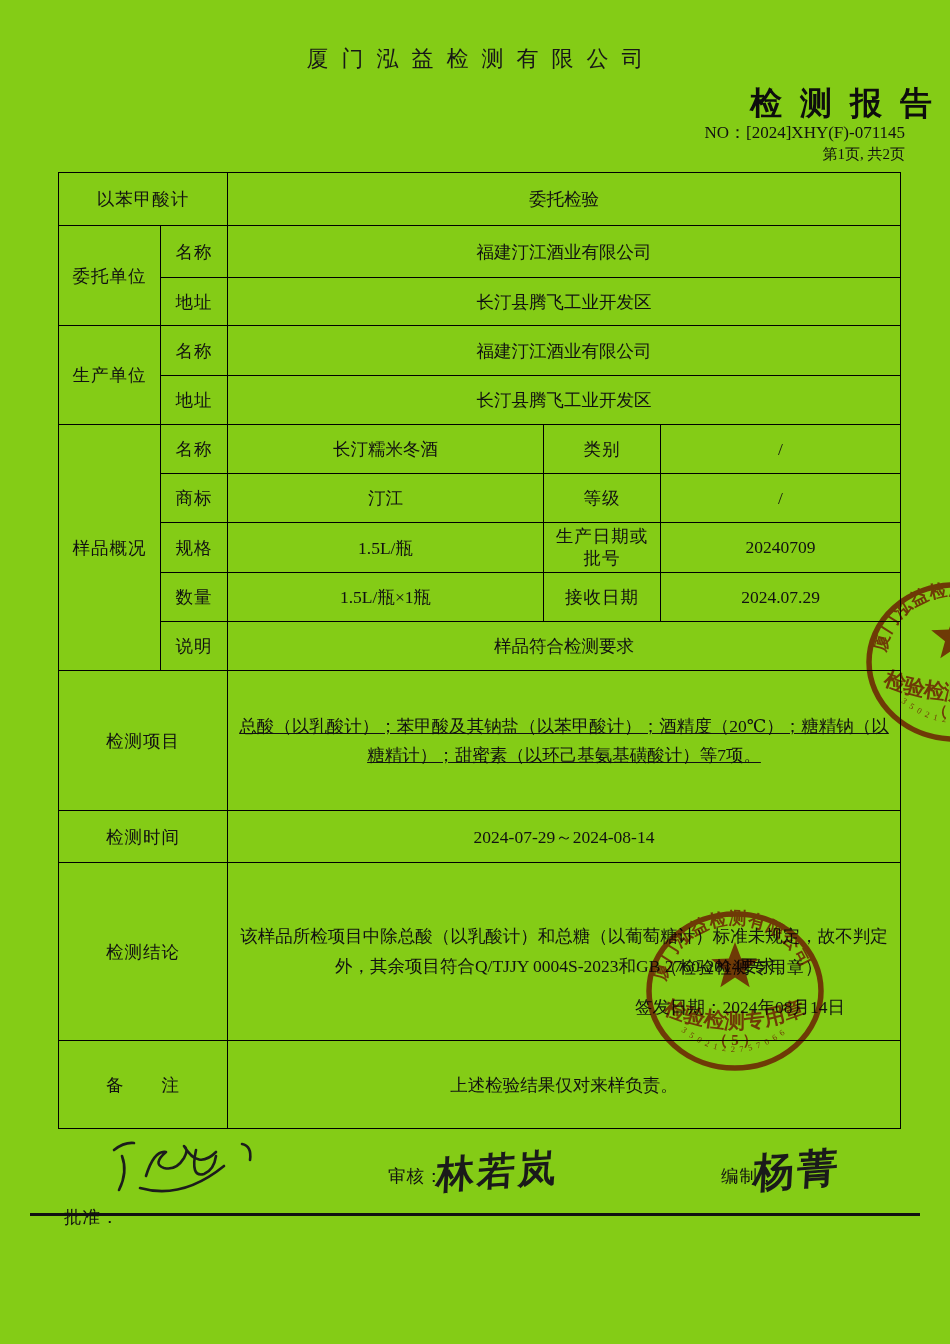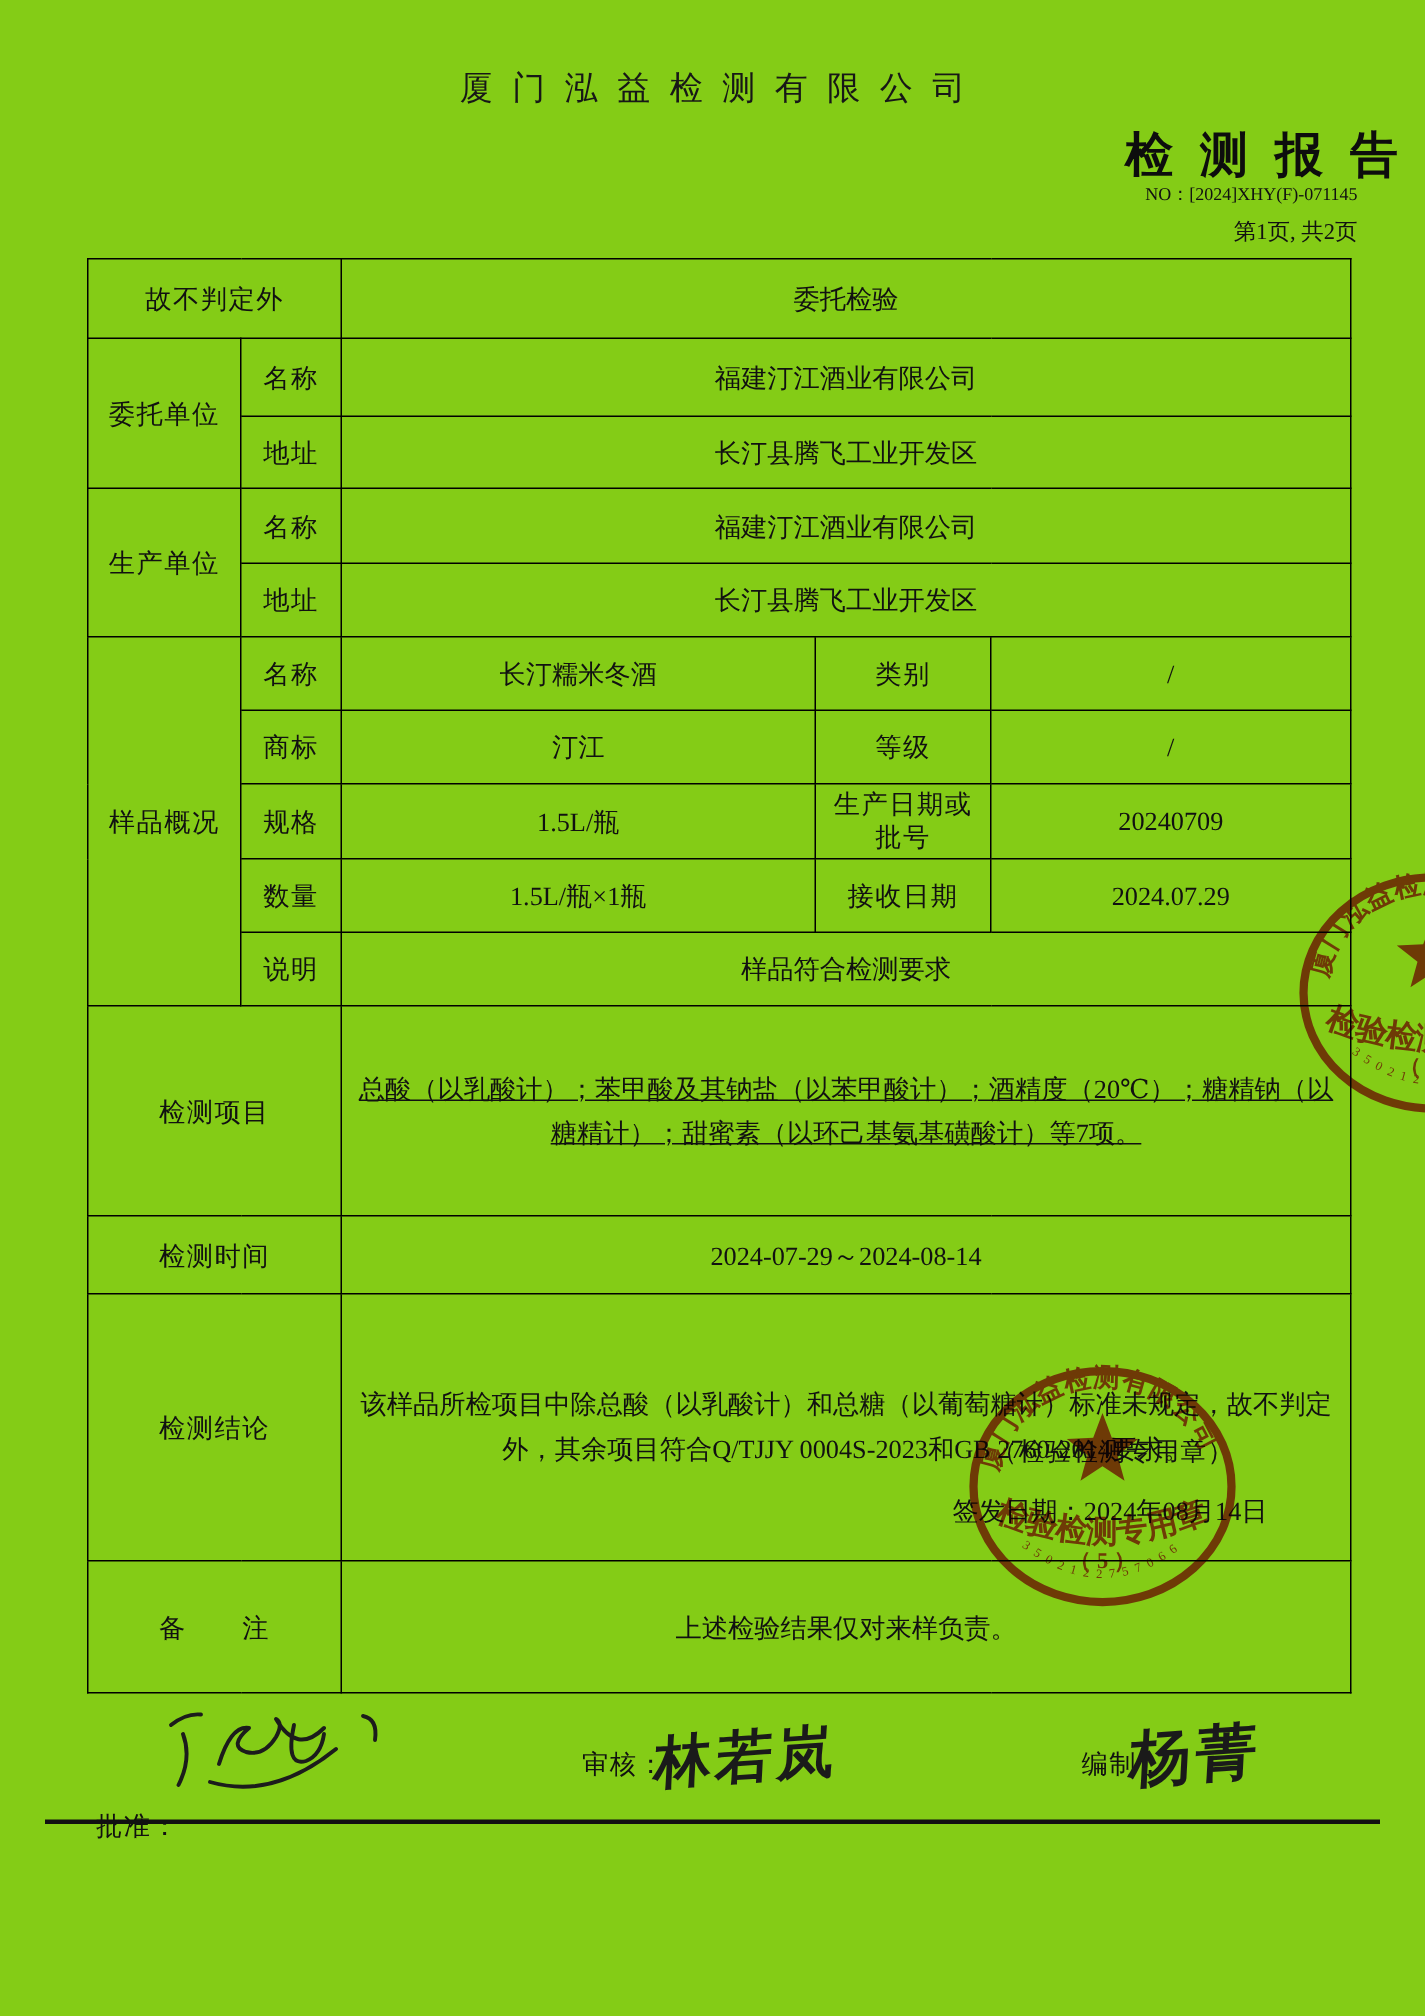--- a/index.html
+++ b/index.html
@@ -13,21 +13,21 @@
   .company-name {
     position:absolute; top:44px; left:0; width:100%;
     text-align:center; font-size:22px; letter-spacing:13px;
     text-indent:13px; color:#171717;
   }
   .report-title {
     position:absolute; top:82px; left:0; width:100%;
     text-align:right; font-size:32px; font-weight:bold; letter-spacing:18px;
     text-indent:18px; font-family:"Liberation Sans","DejaVu Sans",sans-serif; color:#0d0d0d;
   }
-  .report-no   { position:absolute; top:121px; right:45px; font-size:12px; }
+  .report-no   { position:absolute; top:121px; right:45px; font-size:17px; }
   .page-info   { position:absolute; top:145px; right:45px; font-size:15px; }
 
   
   table.report {
     position:absolute; top:172px; left:58px; width:842px;
     border-collapse:collapse; table-layout:fixed;
   }
   table.report td {
     border:1.6px solid #000; text-align:center; vertical-align:middle;
     font-size:17.5px; padding:2px 4px; overflow:hidden;
@@ -77,21 +77,21 @@
   <table class="report">
     <colgroup>
       <col style="width:102px">
         <col style="width:67px">
         <col style="width:316px">
       <col style="width:117px">
         <col style="width:240px">
     </colgroup>
     <tbody>
       <tr style="height:53px">
-        <td colspan="2" class="lbl">故不判定外</td>
+        <td colspan="2" class="lbl">以苯甲酸计</td>
         <td colspan="3">委托检验</td>
       </tr>
       <tr style="height:52px">
         <td rowspan="2" class="lbl">委托单位</td>
         <td class="lbl">名称</td>
         <td colspan="3" class="val-indent">福建汀江酒业有限公司</td>
       </tr>
       <tr style="height:48px">
         <td class="lbl">地址</td>
         <td colspan="3">长汀县腾飞工业开发区</td>

